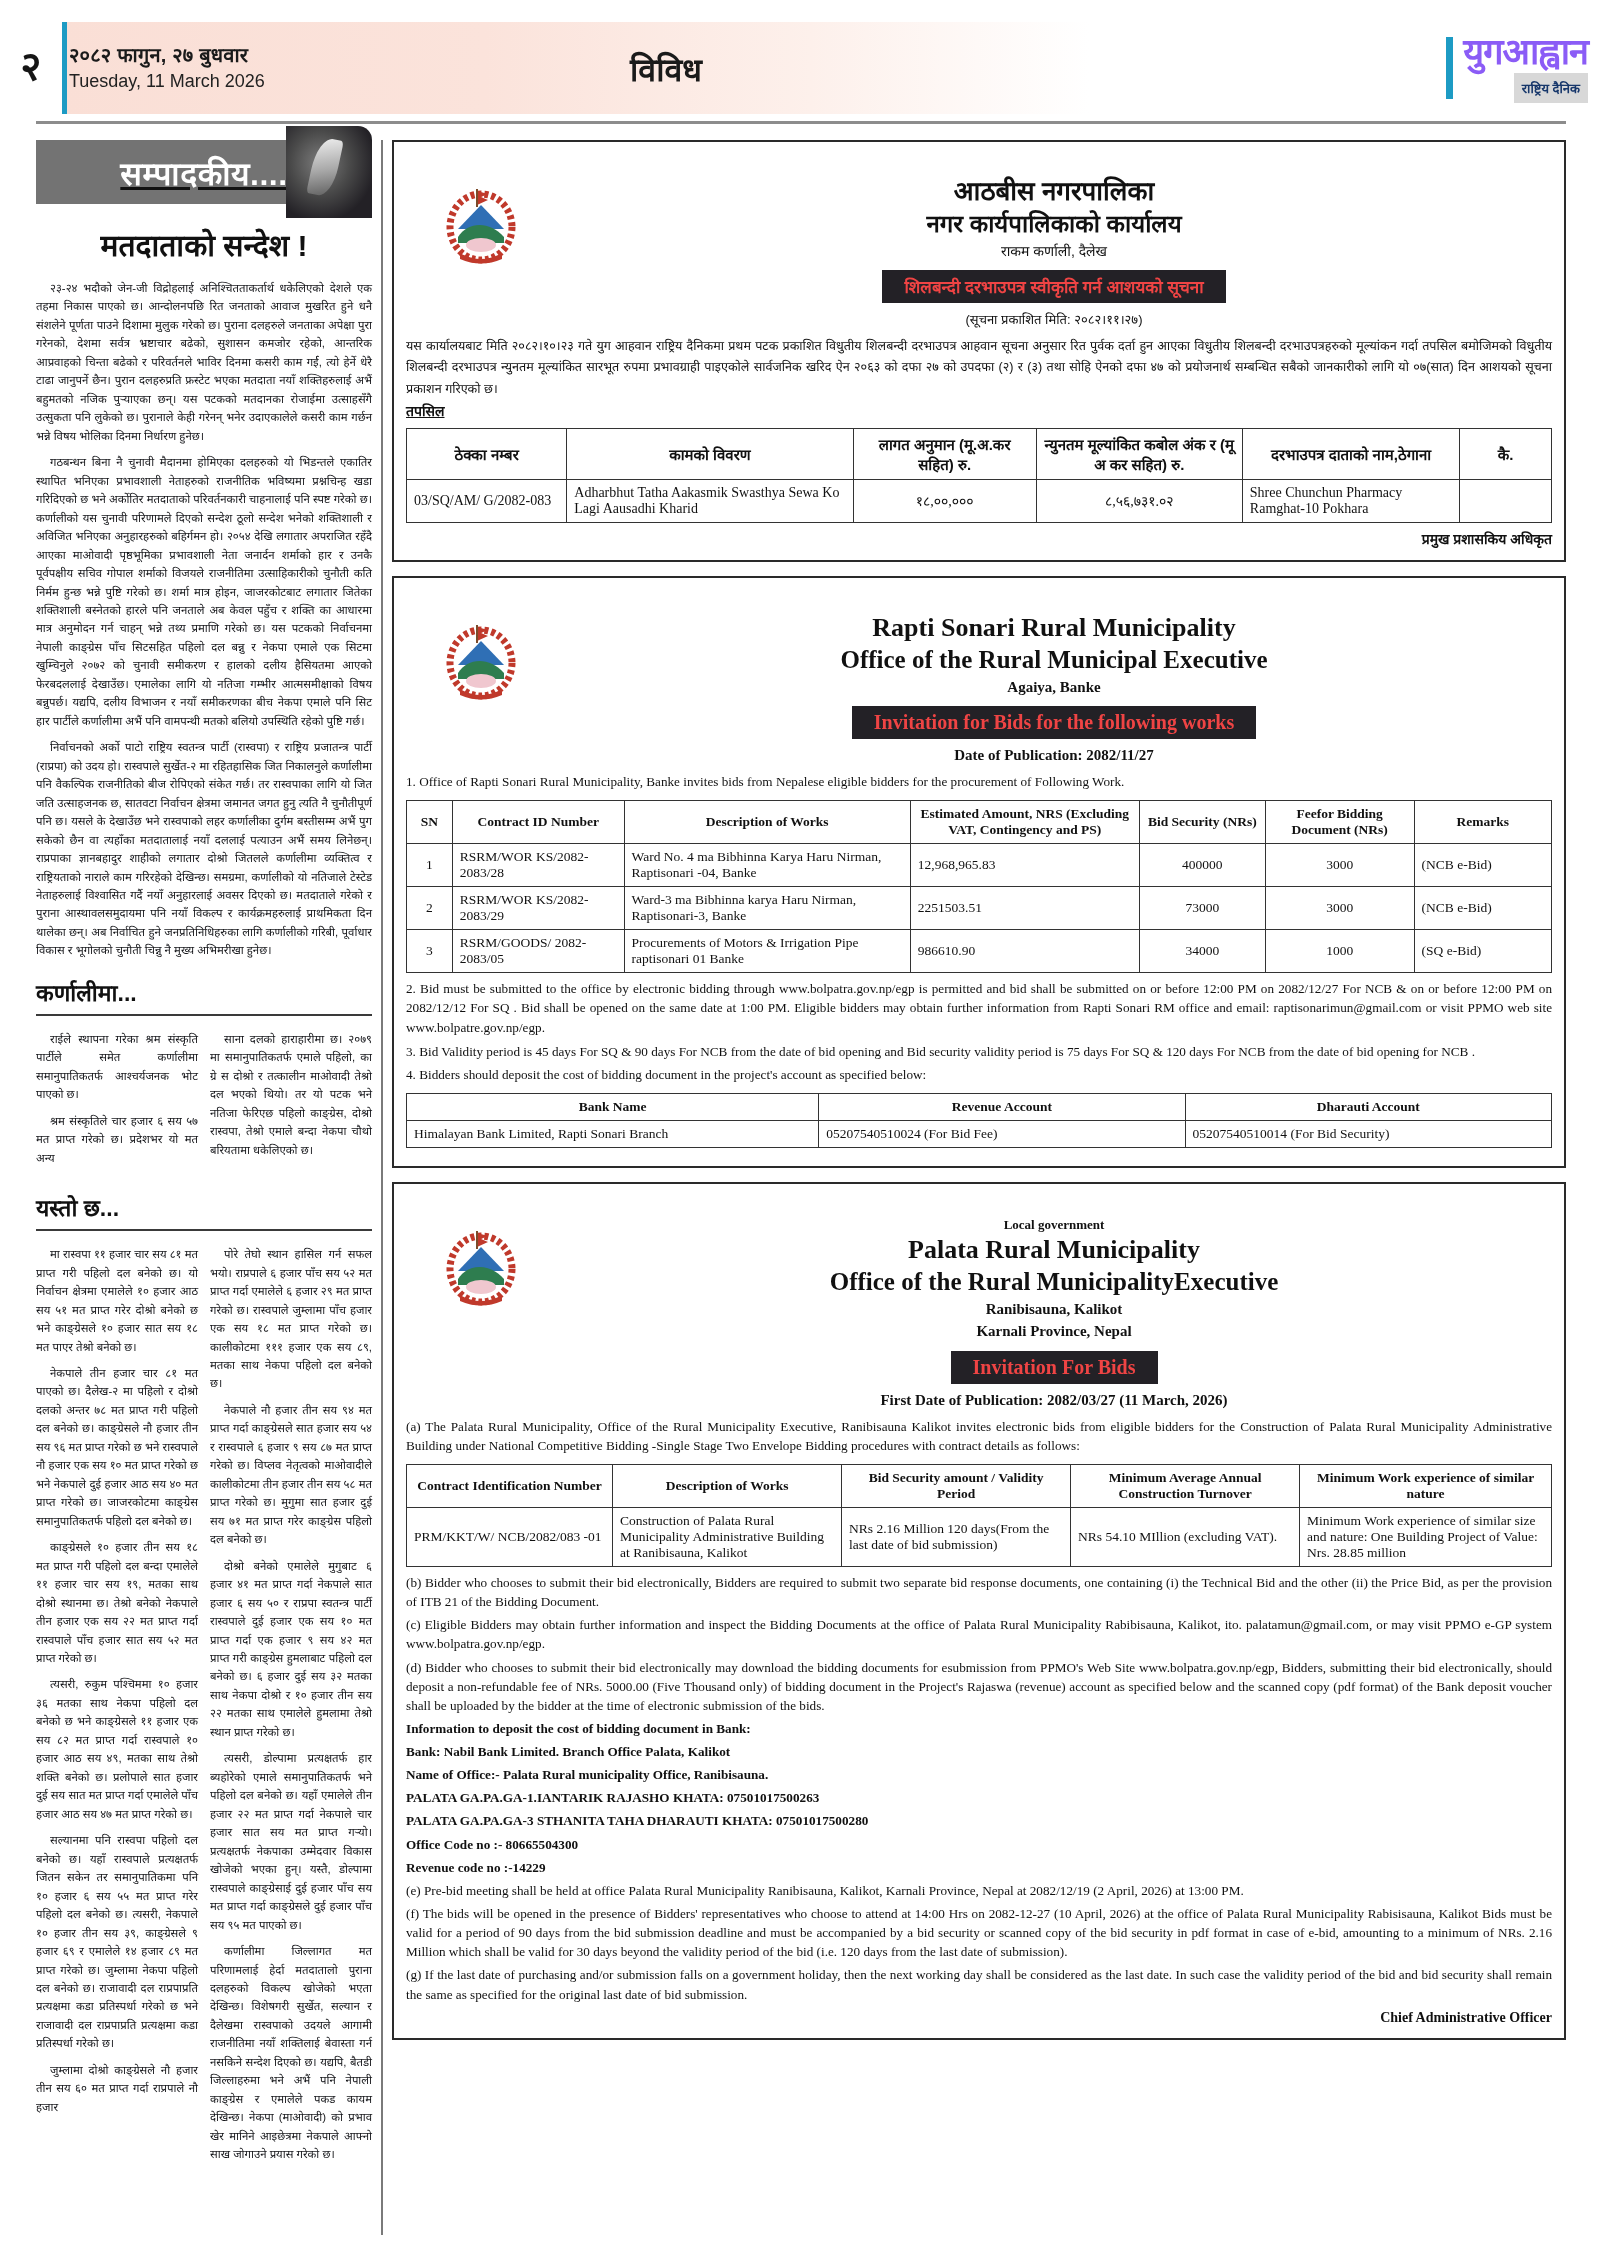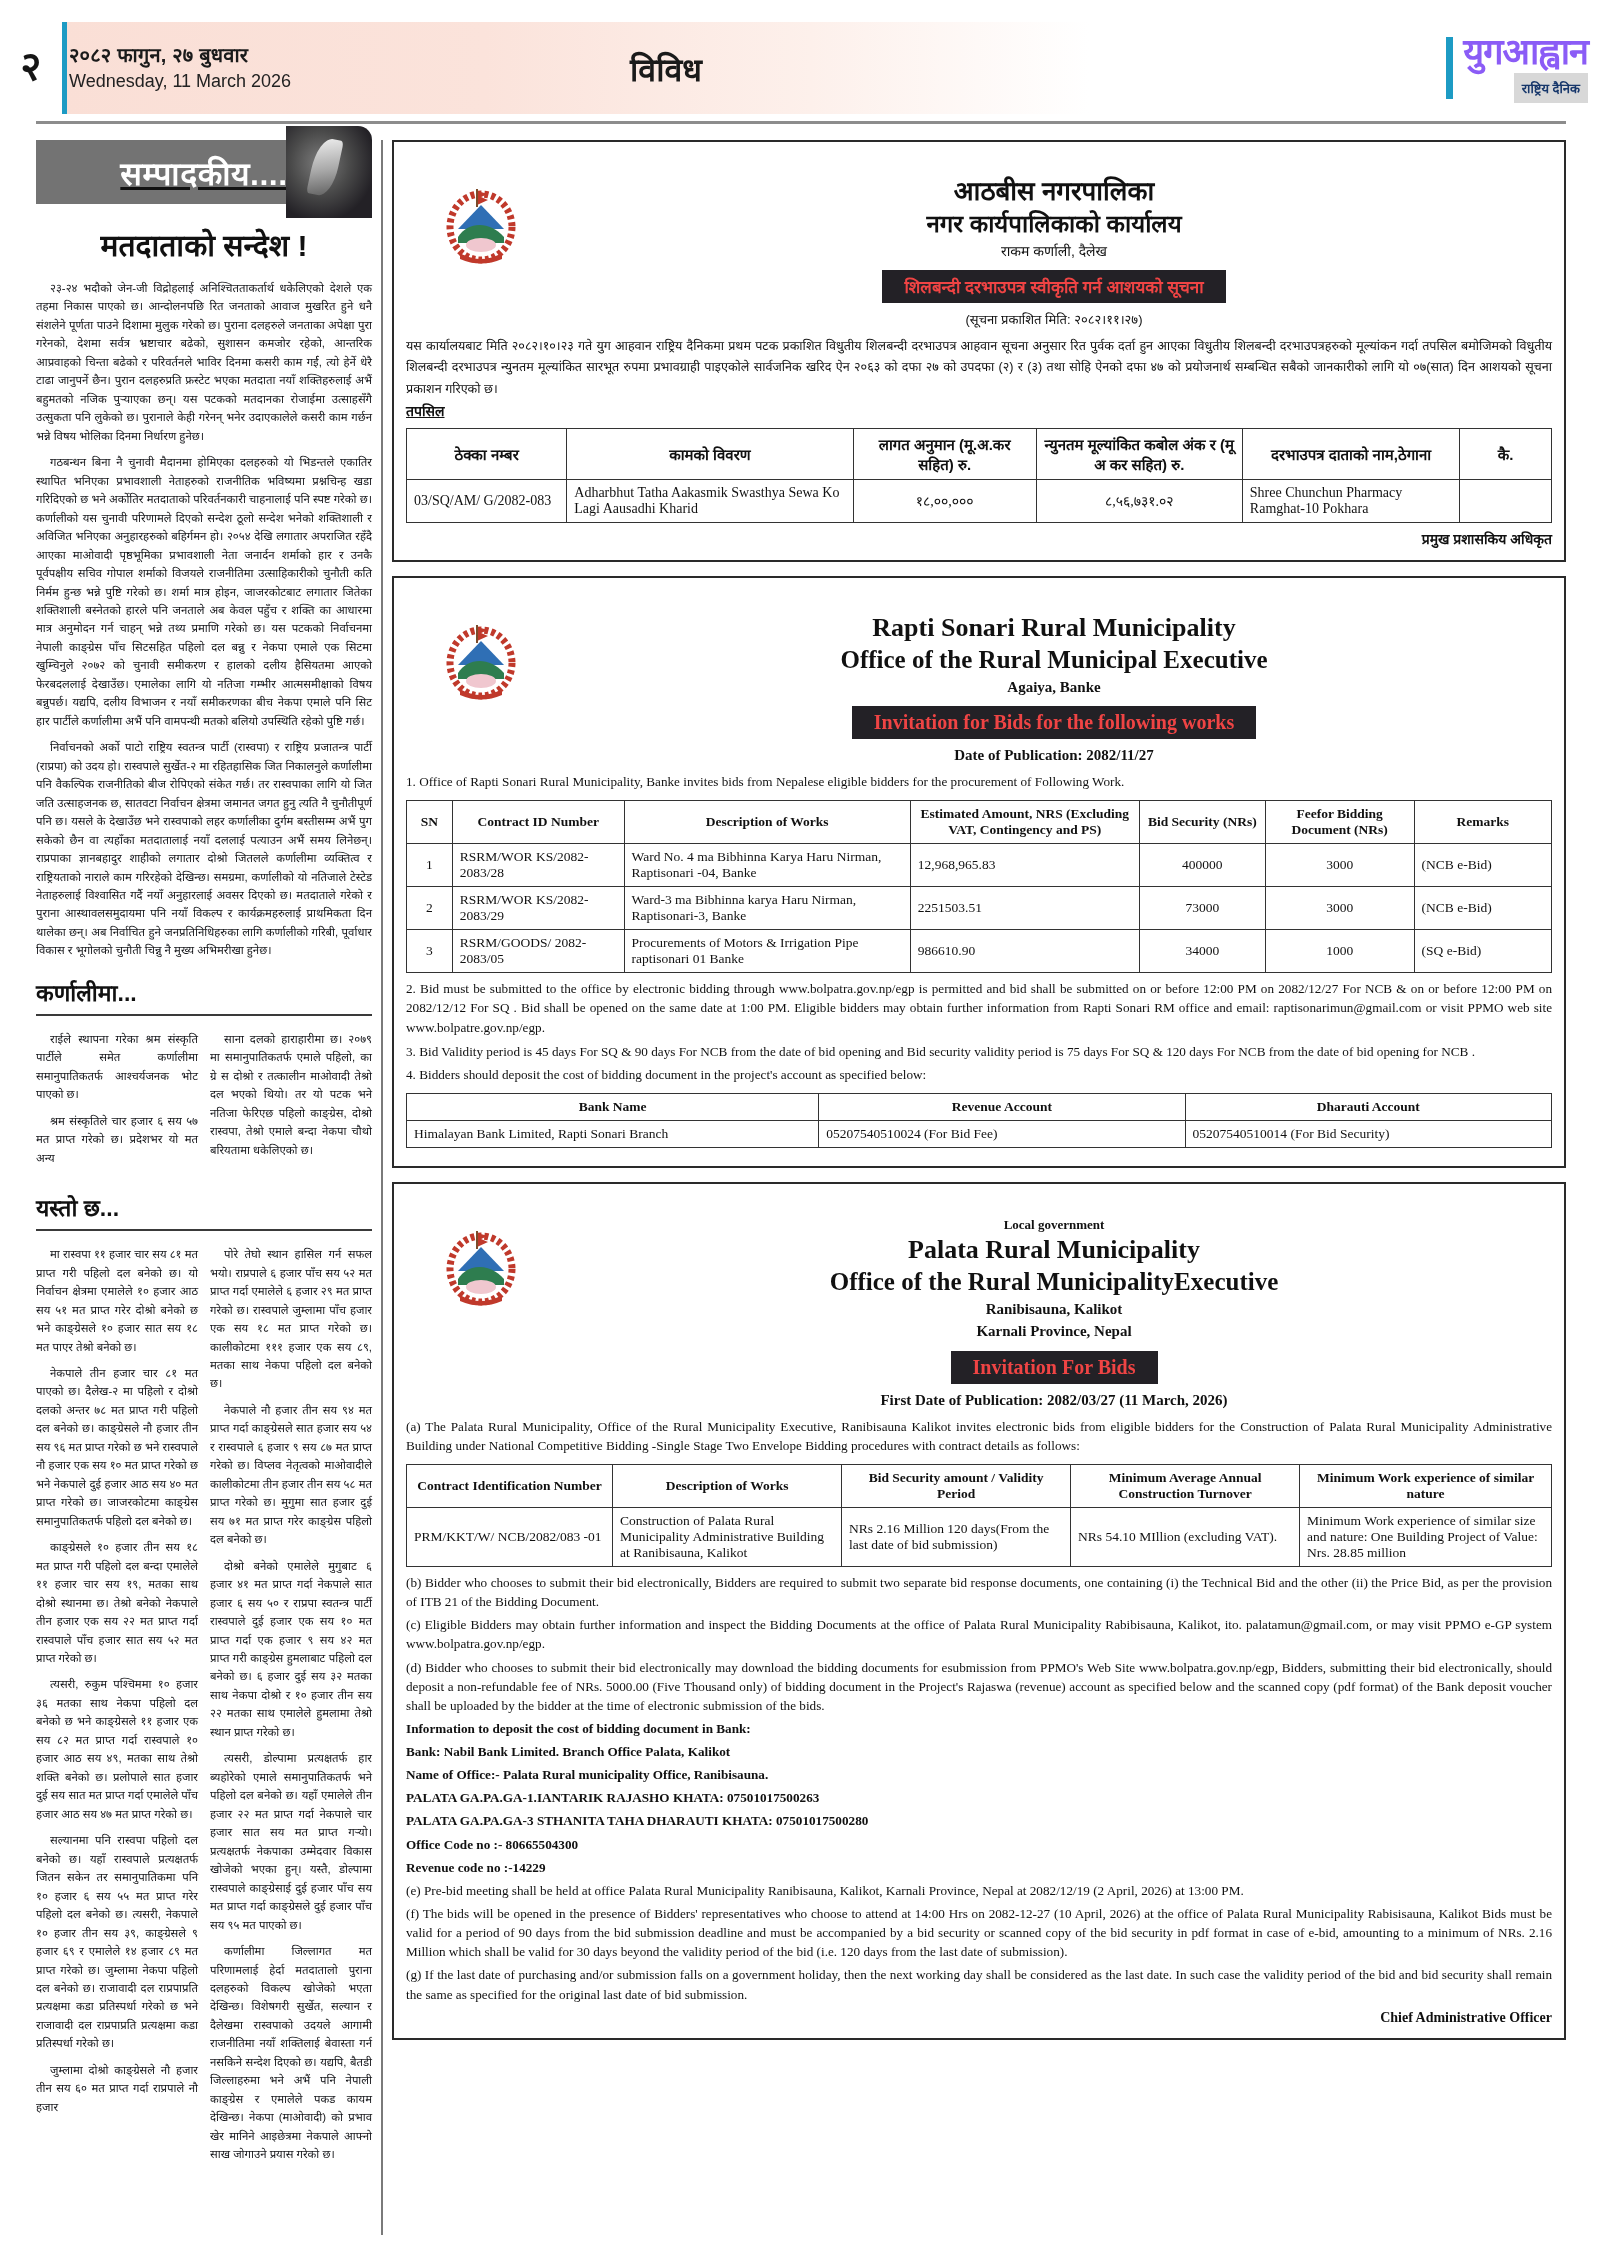--- a/index.html
+++ b/index.html
@@ -170,21 +170,21 @@
 <body>
 
 <div class="page">
 
   <div class="masthead">
     <div class="mast-pageno">२</div>
     <div class="mast-band">
       <div class="mast-rule"></div>
       <div class="mast-date">
         <div class="np">२०८२ फागुन, २७ बुधवार</div>
-        <div class="en">Wednesday, 11 March 2026</div>
+        <div class="en">Tuesday, 11 March 2026</div>
       </div>
       <div class="mast-section">विविध</div>
     </div>
     <div class="mast-logo">
       <div class="logo-bar"></div>
       <div class="logo-wrap">
         <div class="logo-main">युगआह्वान</div>
         <div class="logo-sub">राष्ट्रिय दैनिक</div>
       </div>
     </div>

